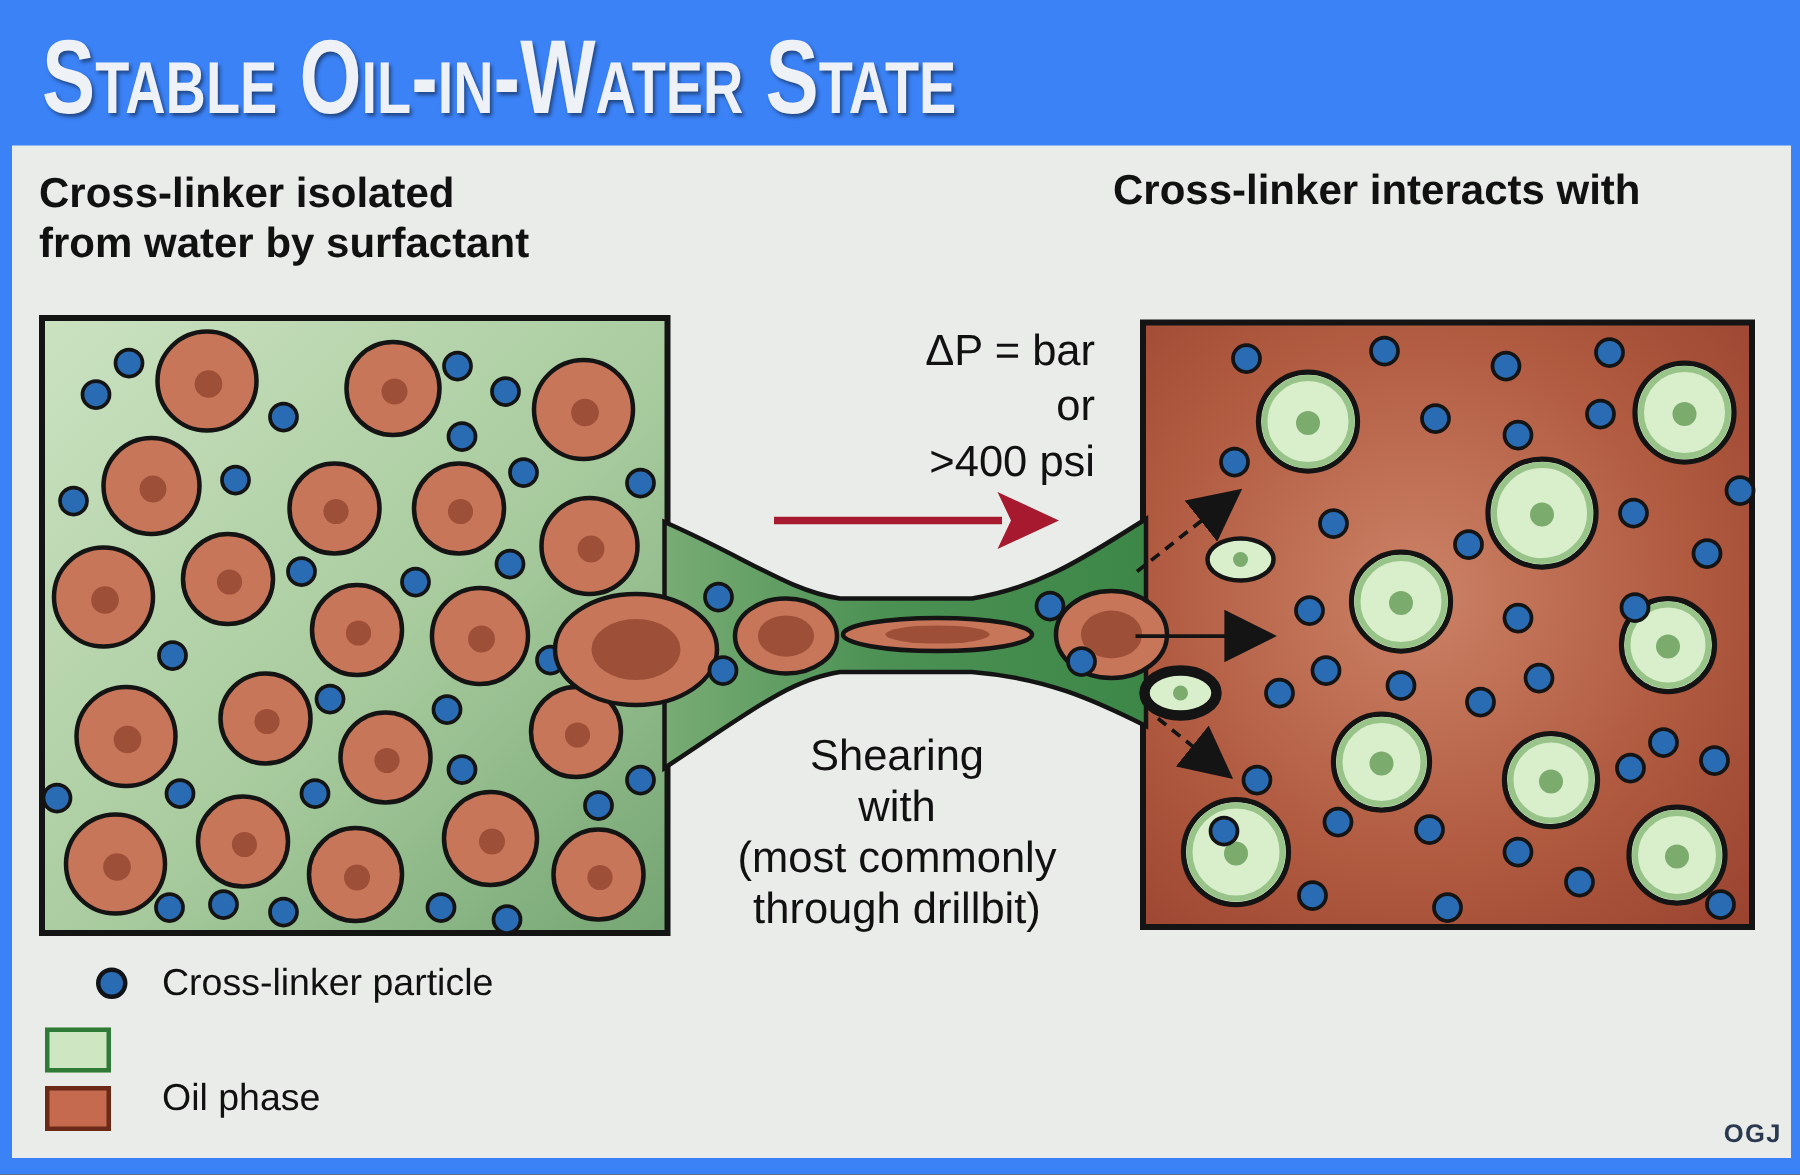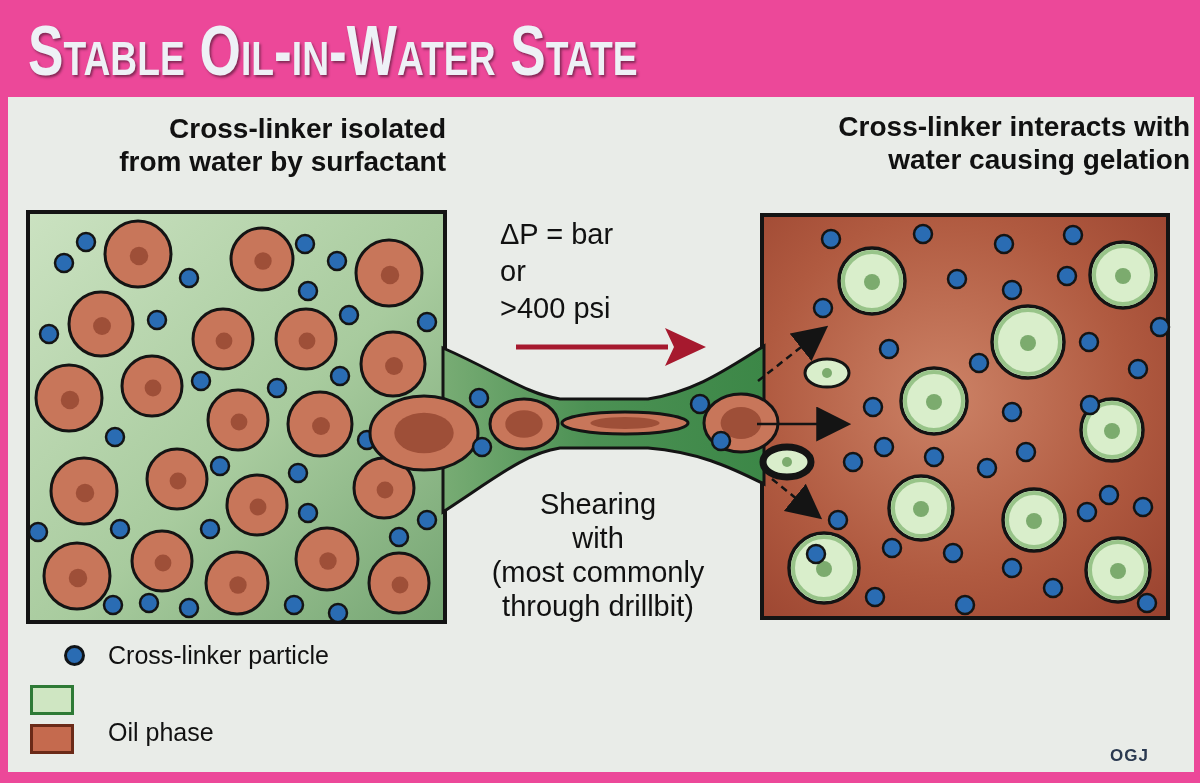--- a/index.html
+++ b/index.html
@@ -5,37 +5,37 @@
   html,body{margin:0;padding:0;background:#444;}
   #page{position:relative;width:1200px;height:783px;background:#1c3364;overflow:hidden;
         font-family:"Liberation Sans",sans-serif;}
   #content{position:absolute;left:8px;top:97px;width:1186px;height:675px;background:#e9ece8;}
   #scene{position:absolute;left:0;top:0;width:1200px;height:783px;pointer-events:none;}
   .txt{position:absolute;color:#111;}
   #title{position:absolute;left:28px;top:8px;width:900px;height:86px;line-height:86px;
          color:#eef1f6;font-weight:700;font-variant:small-caps;font-size:70px;
          letter-spacing:0px;transform:scaleX(0.76);transform-origin:left center;
          text-shadow:2px 2px 3px rgba(0,0,0,.45);white-space:nowrap;}
-  .heading{font-size:28px;font-weight:700;text-align:right;line-height:33px;}
+  .heading{font-size:28px;font-weight:700;text-align:left;line-height:33px;}
   #head-left{left:26px;top:112px;width:420px;}
   #head-right{left:742px;top:110px;width:448px;}
-  #dp-block{left:500px;top:216px;width:230px;text-align:left;font-size:29px;line-height:37px;}
+  #dp-block{left:500px;top:216px;width:230px;text-align:right;font-size:29px;line-height:37px;}
   #shear-block{left:450px;top:487px;width:296px;text-align:center;font-size:29px;line-height:34px;}
   .legend-label{position:absolute;left:108px;font-size:25px;color:#111;}
   .swatch{position:absolute;box-sizing:border-box;}
   #sw-dot{left:64px;top:645px;width:21px;height:21px;border-radius:50%;border:3px solid #101418;}
   #sw-oil{left:30px;top:685px;width:44px;height:30px;border:3px solid #2e7a36;}
   #sw-water{left:30px;top:724px;width:44px;height:30px;border:3px solid #6b2a18;}
-  #watermark{position:absolute;left:1110px;top:746px;width:78px;text-align:left;
+  #watermark{position:absolute;left:1110px;top:746px;width:78px;text-align:right;
              font-size:17px;font-weight:700;color:#2a3950;letter-spacing:1px;}
 </style>
 </head>
 <body>
 
-<div id="page" style="background: #ec4899;">
+<div id="page" style="background: #3b82f6;">
   <div id="content" style="background: rgb(233, 236, 232);"></div>
 
   <svg id="scene" viewBox="0 0 1200 783" xmlns="http://www.w3.org/2000/svg">
     <defs>
       <linearGradient id="leftbg" x1="0" y1="0" x2="1" y2="1">
         <stop offset="0" stop-color="#cbe2c1"></stop>
         <stop offset="0.55" stop-color="#a8cb9e"></stop>
         <stop offset="1" stop-color="#74a572"></stop>
       </linearGradient>
       <radialGradient id="rightbg" cx="0.45" cy="0.45" r="0.75">
@@ -300,21 +300,20 @@
   </svg>
 
   <div id="title">Stable Oil-in-Water State</div>
 
   <div id="head-left" class="txt heading">
     <div>Cross-linker isolated</div>
     <div>from water by surfactant</div>
   </div>
   <div id="head-right" class="txt heading">
     <div>Cross-linker interacts with</div>
-    <div>water causing gelation</div>
   </div>
 
   <div id="dp-block" class="txt">
     <div>ΔP = bar</div>
     <div>or</div>
     <div>&gt;400 psi</div>
   </div>
 
   <div id="shear-block" class="txt">
     <div>Shearing</div>

